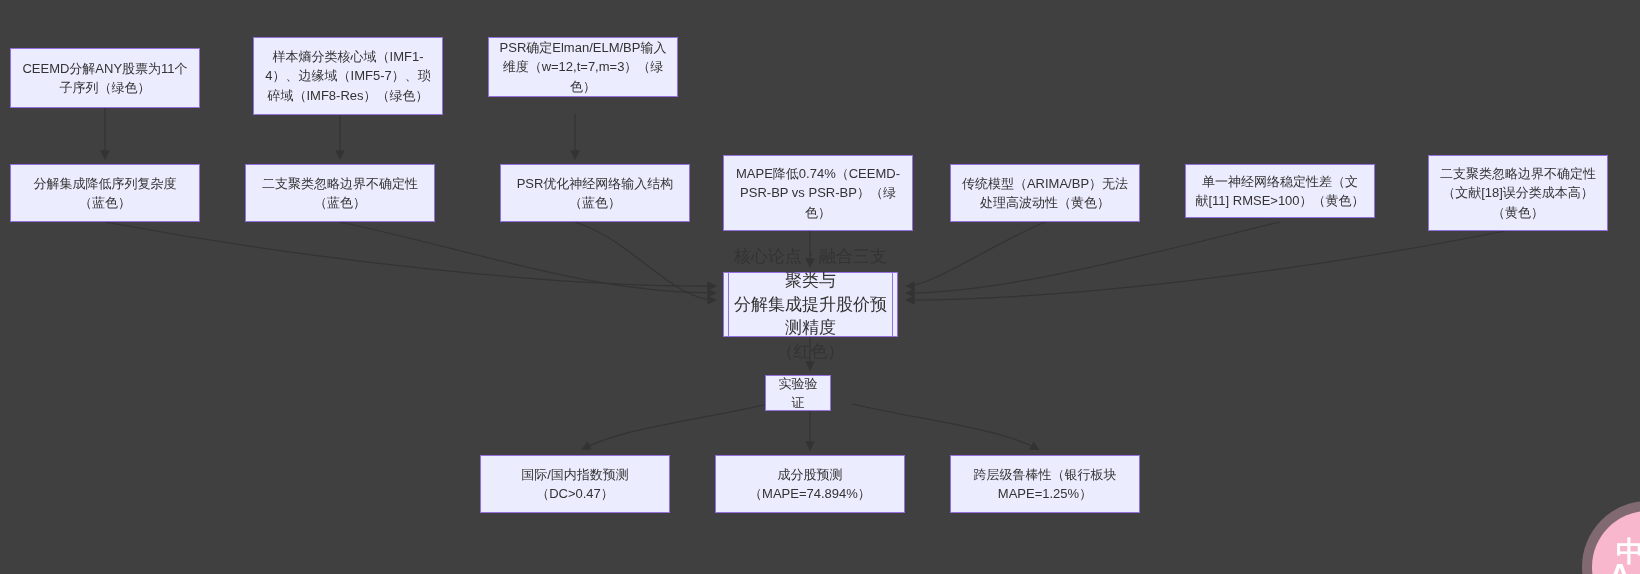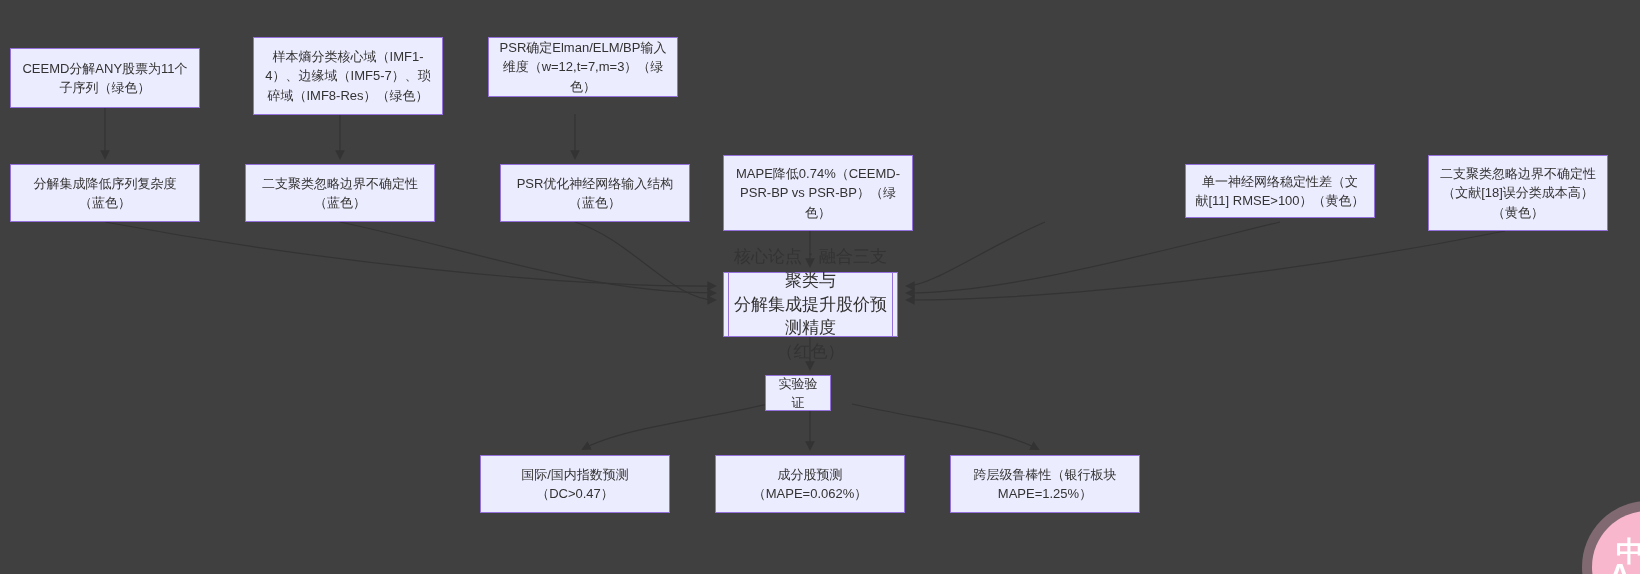--- a/index.html
+++ b/index.html
@@ -97,20 +97,24 @@
     </div>
   <div class="node" style="left:500px;top:164px;width:190px;height:58px">
       <span>PSR优化神经网络输入结构
 （蓝色）</span>
     </div>
   <div class="node three" style="left:715px;top:155px;width:190px;height:76px">
       <span>MAPE降低0.74%（CEEMD-
 PSR-BP vs PSR-BP）（绿
 色）</span>
     </div>
+  <div class="node" style="left:950px;top:164px;width:190px;height:58px">
+      <span>传统模型（ARIMA/BP）无法
+处理高波动性（黄色）</span>
+    </div>
   <div class="node" style="left:1185px;top:164px;width:190px;height:54px">
       <span>单一神经网络稳定性差（文
 献[11] RMSE&gt;100）（黄色）</span>
     </div>
   <div class="node three" style="left:1420px;top:155px;width:180px;height:76px">
       <span>二支聚类忽略边界不确定性
 （文献[18]误分类成本高）
 （黄色）</span>
     </div>
 
@@ -125,21 +129,21 @@
   <div class="node" style="left:765px;top:375px;width:66px;height:36px">
       <span>实验验证</span>
     </div>
 
   <div class="node" style="left:480px;top:455px;width:190px;height:58px">
       <span>国际/国内指数预测
 （DC&gt;0.47）</span>
     </div>
   <div class="node" style="left:715px;top:455px;width:190px;height:58px">
       <span>成分股预测
-（MAPE=0.062%）</span>
+（MAPE=74.894%）</span>
     </div>
   <div class="node" style="left:950px;top:455px;width:190px;height:58px">
       <span>跨层级鲁棒性（银行板块
 MAPE=1.25%）</span>
     </div>
 
   <div class="badge">
     <span class="zh">中</span>
     <span class="en">A</span>
   </div>

